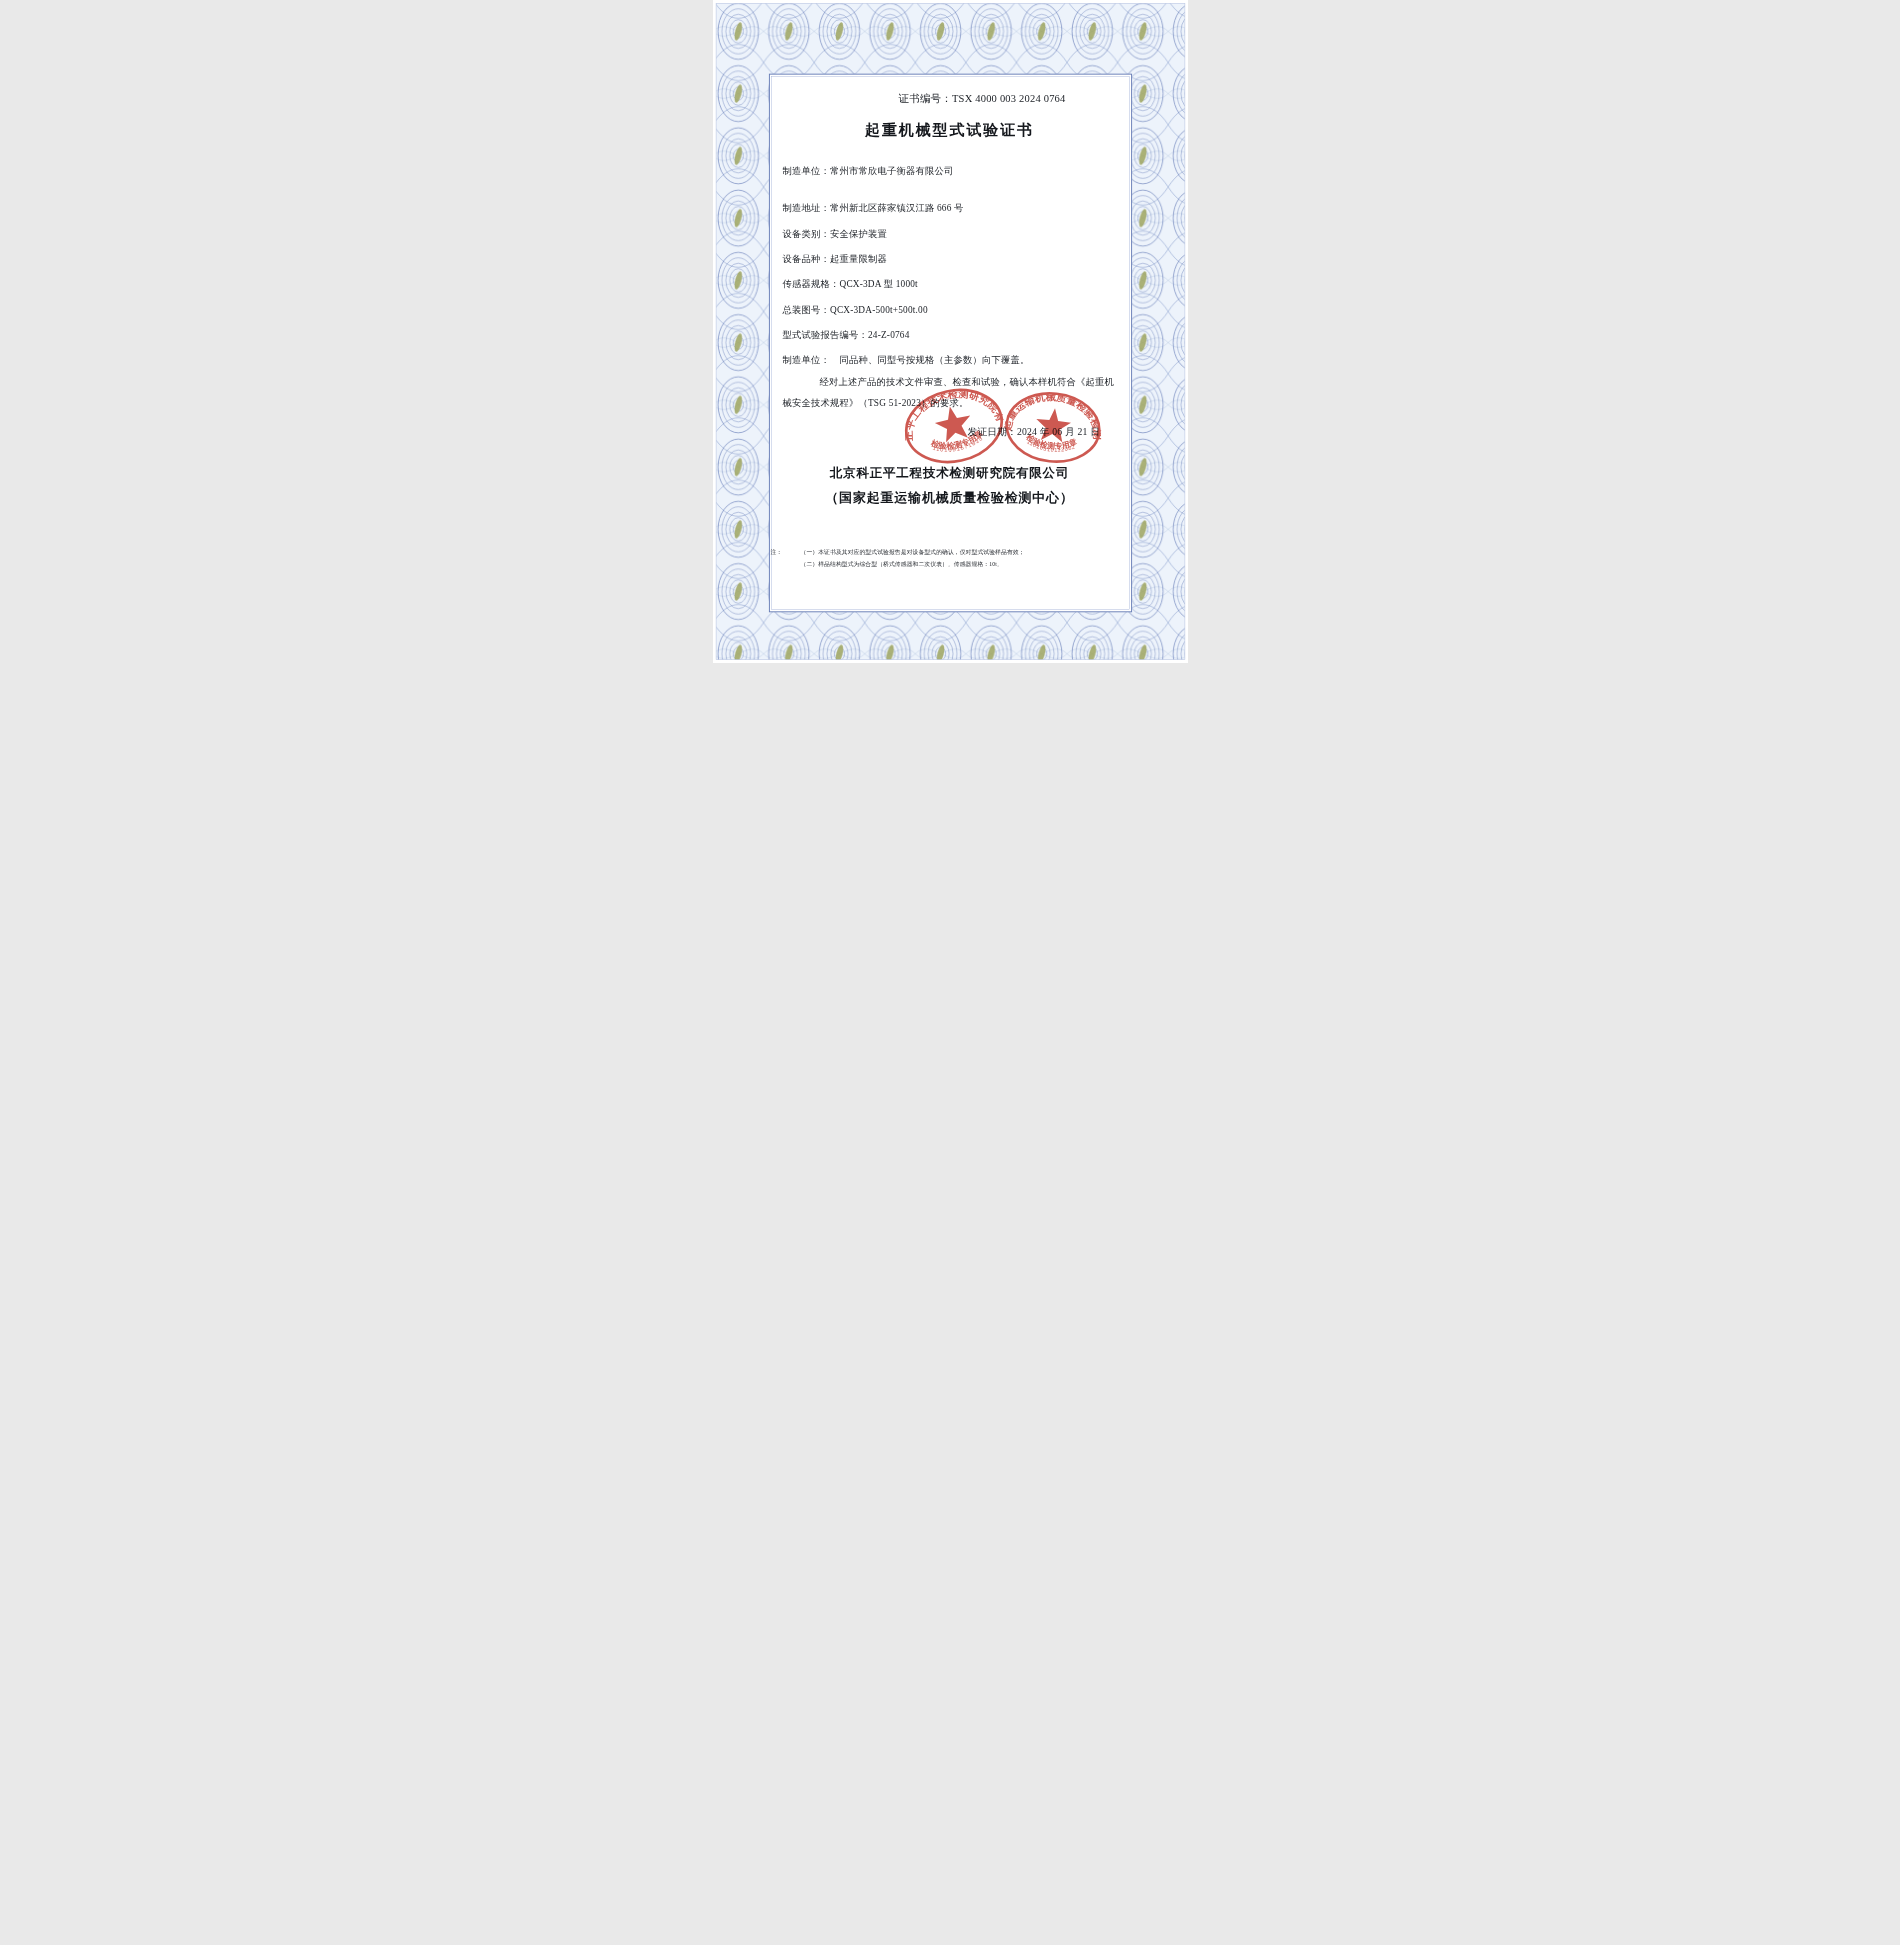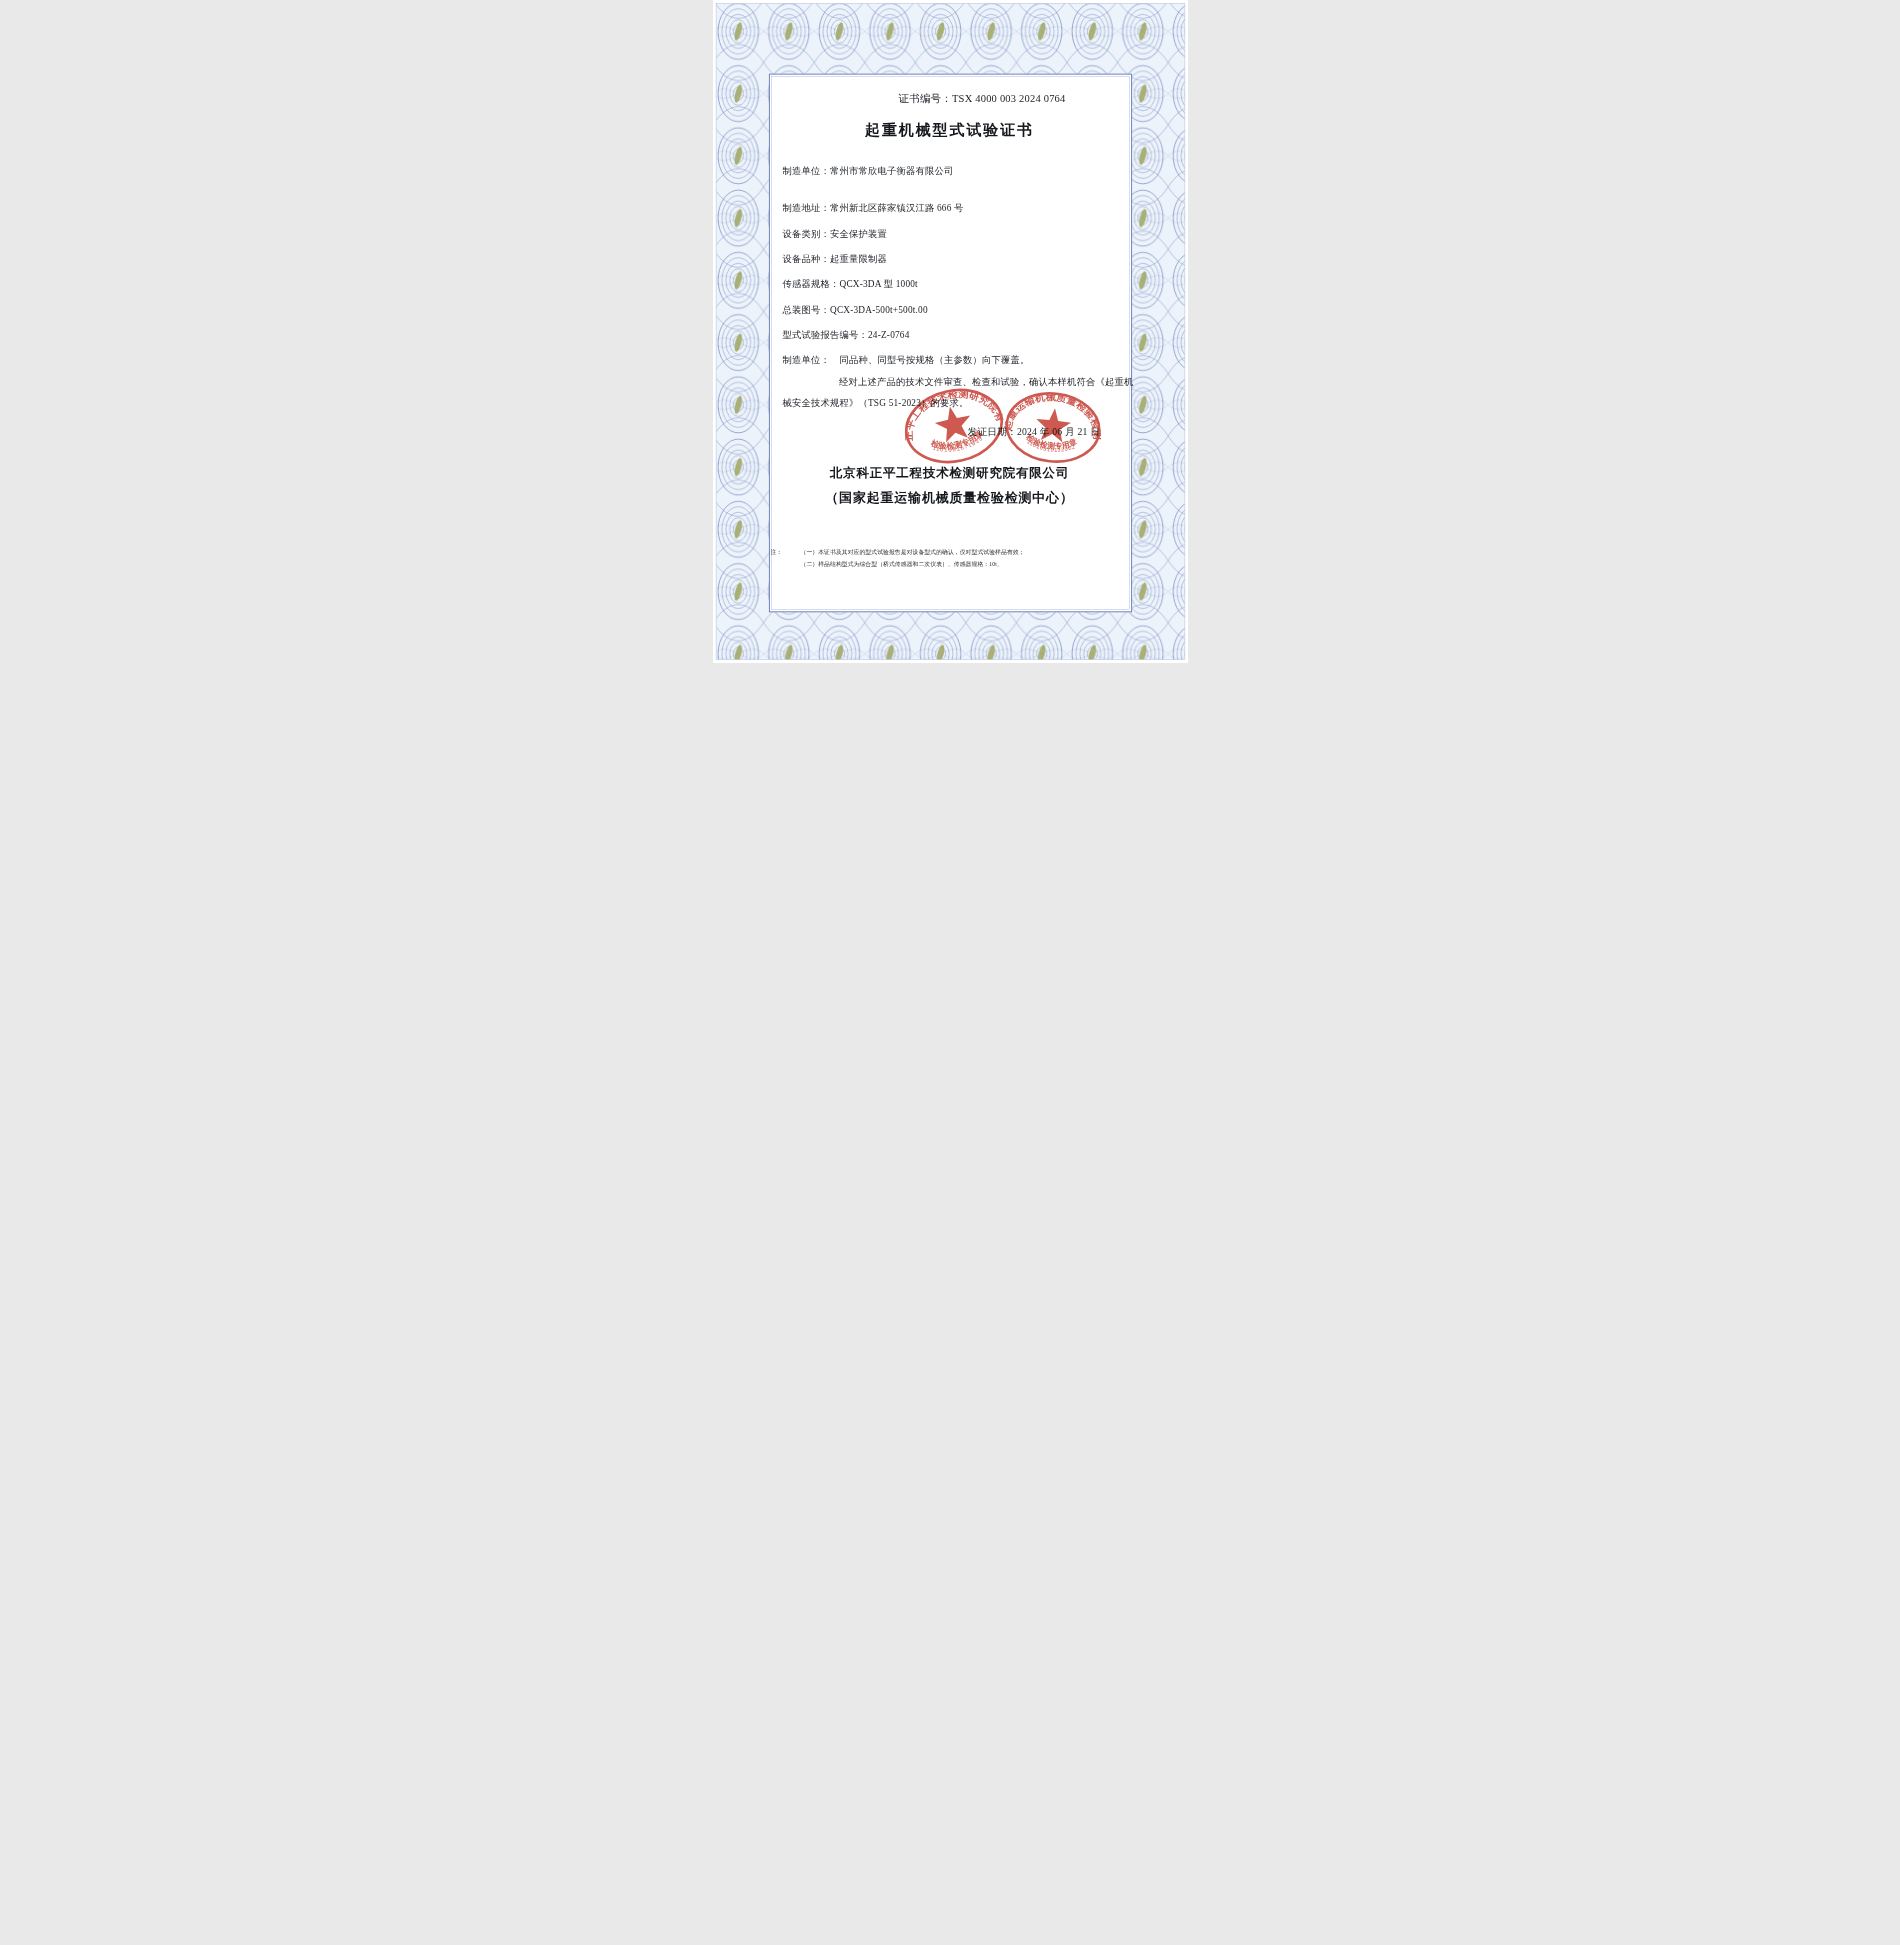--- a/index.html
+++ b/index.html
@@ -21,21 +21,21 @@
     font-family:"Liberation Sans","DejaVu Sans",sans-serif;
     font-weight:900; font-size:15px; letter-spacing:1.9px; color:#15181d;
   }
   .field{
     position:absolute; left:70px; font-size:9.3px; white-space:pre-wrap; letter-spacing:0.2px;
   }
   .statement{
     position:absolute; left:70px; width:314px; font-size:9.3px; letter-spacing:0.2px;
     white-space:pre-wrap;
   }
-  .statement.l1{padding-left:37px;text-align:right;}
+  .statement.l1{padding-left:37px;}
   .issue-date{
     position:absolute; left:255px; top:426px; font-size:9.7px; white-space:nowrap; letter-spacing:0.2px;
   }
   .issuer{
     position:absolute; left:56px; width:362px; text-align:center;
     font-family:"Liberation Sans","DejaVu Sans",sans-serif;
     font-weight:900; color:#15181d; letter-spacing:0.8px;
   }
   .issuer.l1{top:465px; font-size:12.5px;}
   .issuer.l2{top:489px; font-size:13px;}

